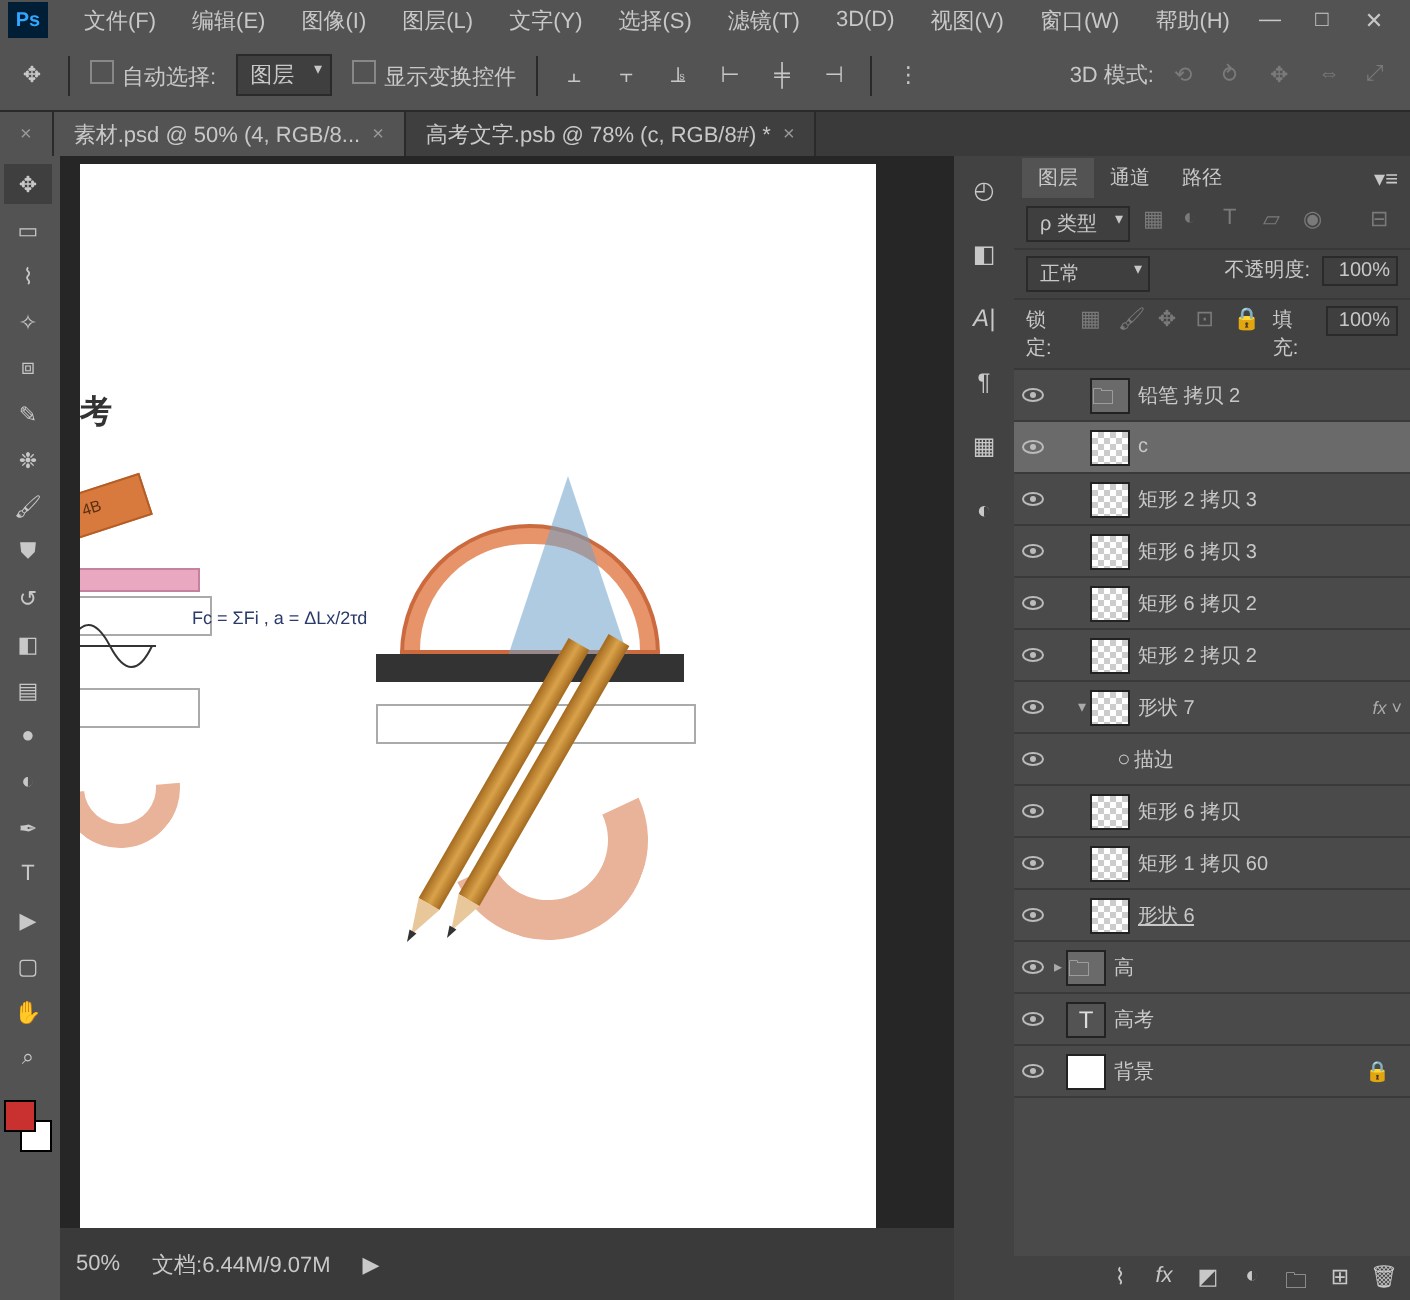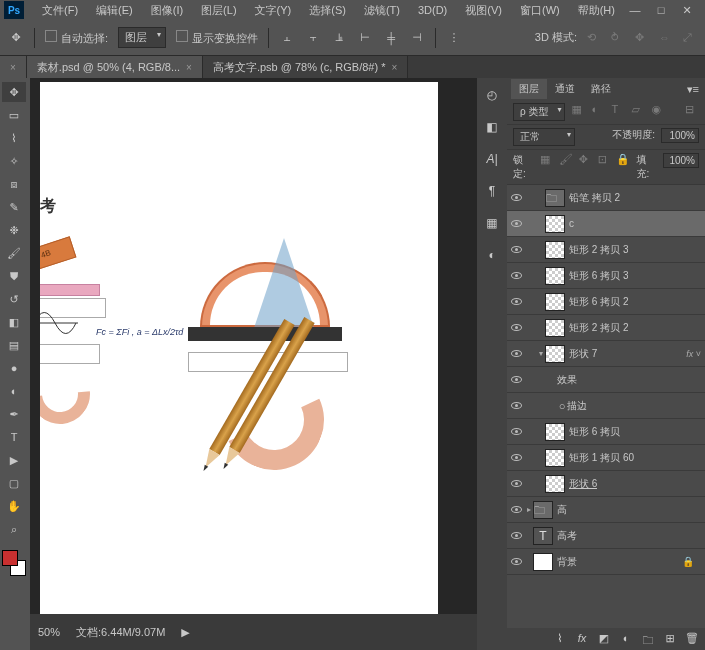--- a/index.html
+++ b/index.html
@@ -166,21 +166,21 @@
 
   <div class="canvas-area">
     <div class="canvas">
       <div class="artboard">
         <div class="char" style="top:114px;left:0px">考</div>
         <div class="art-el eraser" style="top:160px;left:-6px">
             <span style="font-size:8px;color:#5a2f10;position:absolute;top:4px;left:6px">4B</span>
           </div>
         <div class="art-el pinkbar" style="top:202px;left:-10px;width:70px"></div>
         <div class="art-el ruler" style="top:216px;left:-10px;width:76px"></div>
-        <div style="position:absolute;top:245px;left:56px;font-size:9px;color:#2a3a6a;font-style:italic">Fc = ΣFi ,  a = ΔLx/2τd</div>
+        <div style="position:absolute;top:222px;left:56px;font-size:9px;color:#2a3a6a;">Fc = ΣFi ,  a = ΔLx/2τd</div>
         <svg style="position:absolute;top:218px;left:-8px" width="46" height="46">
             <path d="M2 23 Q 12 2 23 23 T 44 23" stroke="#333" fill="none" stroke-width="1"></path>
             <line x1="2" y1="2" x2="2" y2="44" stroke="#333"></line>
             <line x1="0" y1="23" x2="46" y2="23" stroke="#333"></line>
           </svg>
         <div class="art-el ruler" style="top:262px;left:-10px;width:70px"></div>
         <div class="art-el curve" style="top:262px;left:-30px;transform:rotate(40deg) scale(0.6)"></div>
 
         <div class="art-el protractor" style="top:180px;left:160px"></div>
         <div class="art-el triangle" style="top:156px;left:214px"></div>
@@ -303,28 +303,20 @@
           <span class="thumb"></span>
           <span class="layer-name" style="">形状 7</span>
           <span class="layer-fx">fx ˅</span>
         </div>
         <div class="layer">
           <span class="vis">
             <span class="eye"></span>
           </span>
           <span class="indent" style="width:24px"></span>
           <span class="arrow"></span>
-          <span class="layer-name" style="">效果</span>
-        </div>
-        <div class="layer">
-          <span class="vis">
-            <span class="eye"></span>
-          </span>
-          <span class="indent" style="width:24px"></span>
-          <span class="arrow"></span>
           <span style="width:10px;text-align:center">○</span>
           <span class="layer-name" style="">描边</span>
         </div>
         <div class="layer">
           <span class="vis">
             <span class="eye"></span>
           </span>
           <span class="indent" style="width:12px"></span>
           <span class="arrow"></span>
           <span class="thumb"></span>

